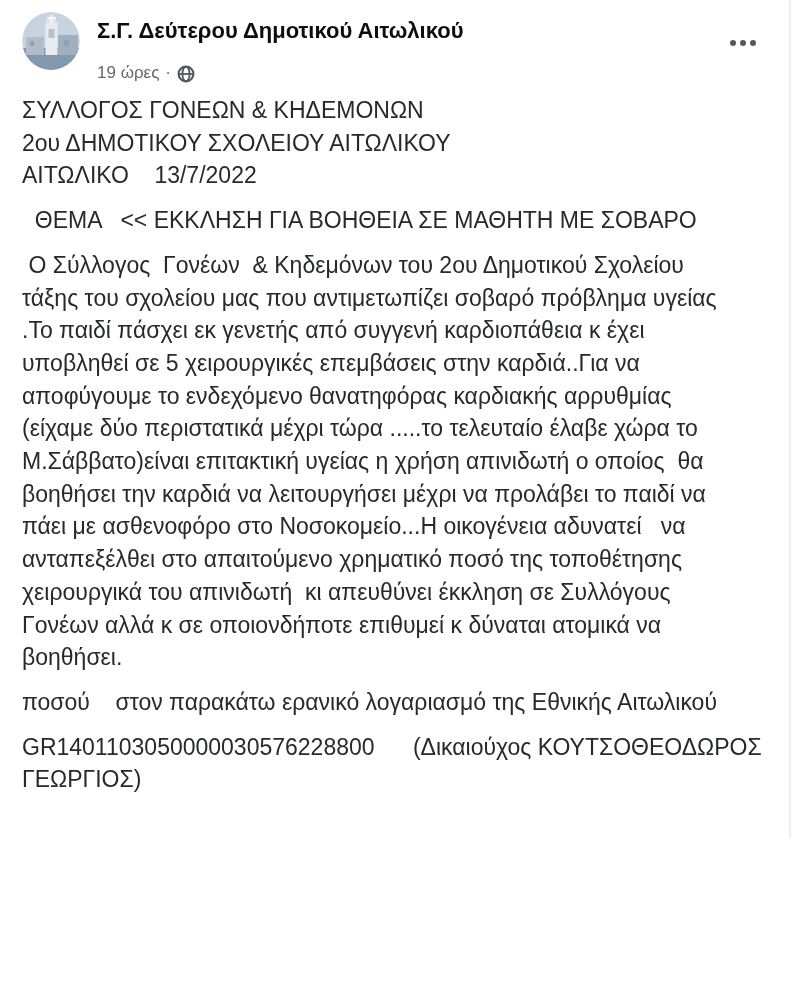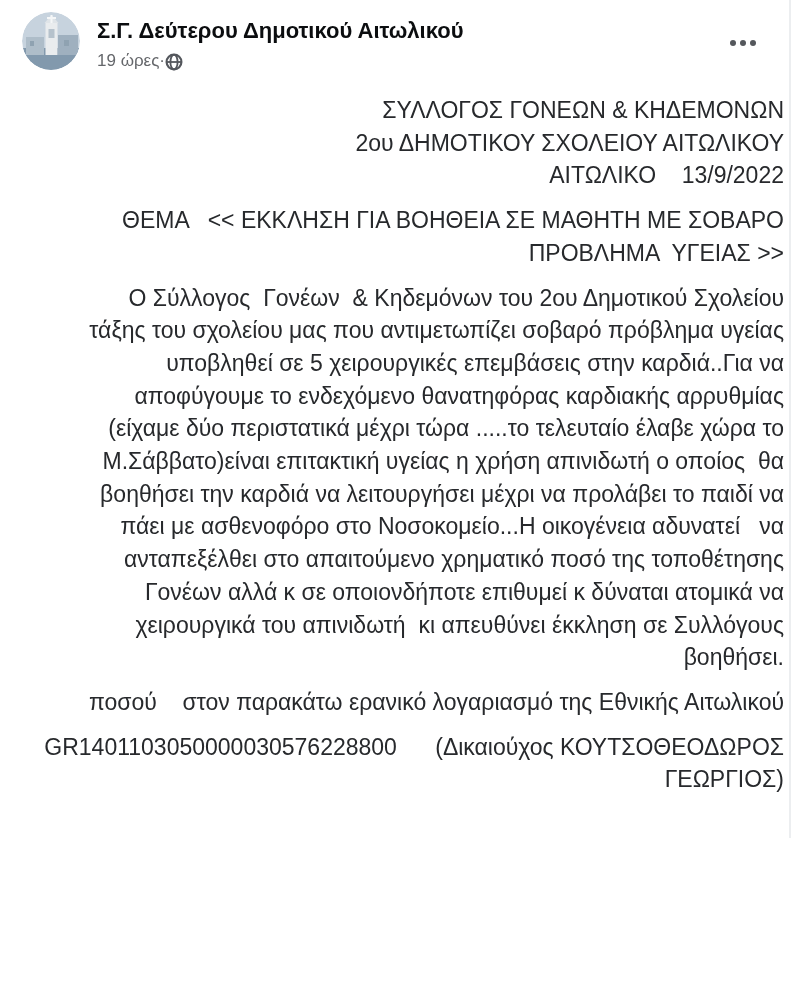--- a/index.html
+++ b/index.html
@@ -40,23 +40,24 @@
   }
   .page-name {
     font-size: 22px;
     font-weight: bold;
     color: #0b0d0f;
     line-height: 28px;
     cursor: pointer;
     white-space: nowrap;
   }
   .post-meta {
-    margin-top: 6px;
+    margin-top: 18px;
     display: flex;
     align-items: center;
+    gap: 6px;
     font-size: 17px;
     color: #65676b;
     line-height: 20px;
   }
   .globe-icon svg { display: block; width: 18px; height: 18px; margin-top: 1px; }
   .options-button {
     position: absolute;
     top: 32px;
     right: 38px;
     display: flex;
@@ -75,21 +76,20 @@
   .post-body {
     padding: 24px 16px 0 22px;
     font-size: 23px;
     color: #27292c;
   }
   .post-body p { margin: 0 0 12px 0; }
   .tline {
     white-space: pre;
     line-height: 32.7px;
     overflow: hidden;
-    text-align: right;
   }
   
   .watermark {
     position: absolute;
     color: #c6c8ca;
     white-space: nowrap;
     pointer-events: none;
   }
   .wm1 { left: 662px; top: 872px; font-size: 25px; }
   .wm2 { left: 659px; top: 906px; font-size: 23px; }
@@ -150,40 +150,40 @@
       <span class="dot"></span>
       <span class="dot"></span>
     </div>
   </div>
 
   <div class="post-body">
 
     <p>
       <span class="tline" style="display:block">ΣΥΛΛΟΓΟΣ ΓΟΝΕΩΝ &amp; ΚΗΔΕΜΟΝΩΝ</span>
       <span class="tline" style="display:block">2ου ΔΗΜΟΤΙΚΟΥ ΣΧΟΛΕΙΟΥ ΑΙΤΩΛΙΚΟΥ</span>
-      <span class="tline" style="display:block">ΑΙΤΩΛΙΚΟ    13/9/2022</span>
+      <span class="tline" style="display:block">ΑΙΤΩΛΙΚΟ    13/7/2022</span>
     </p>
 
     <p>
       <span class="tline" style="display:block">  ΘΕΜΑ   &lt;&lt; ΕΚΚΛΗΣΗ ΓΙΑ ΒΟΗΘΕΙΑ ΣΕ ΜΑΘΗΤΗ ΜΕ ΣΟΒΑΡΟ</span>
-      <span class="tline" style="display:block">ΠΡΟΒΛΗΜΑ  ΥΓΕΙΑΣ &gt;&gt;</span>
     </p>
 
     <p>
       <span class="tline" style="display:block"> Ο Σύλλογος  Γονέων  &amp; Κηδεμόνων του 2ου Δημοτικού Σχολείου</span>
       <span class="tline" style="display:block">τάξης του σχολείου μας που αντιμετωπίζει σοβαρό πρόβλημα υγείας</span>
+      <span class="tline" style="display:block">.Το παιδί πάσχει εκ γενετής από συγγενή καρδιοπάθεια κ έχει</span>
       <span class="tline" style="display:block">υποβληθεί σε 5 χειρουργικές επεμβάσεις στην καρδιά..Για να</span>
       <span class="tline" style="display:block">αποφύγουμε το ενδεχόμενο θανατηφόρας καρδιακής αρρυθμίας</span>
       <span class="tline" style="display:block">(είχαμε δύο περιστατικά μέχρι τώρα .....το τελευταίο έλαβε χώρα το</span>
       <span class="tline" style="display:block">Μ.Σάββατο)είναι επιτακτική υγείας η χρήση απινιδωτή ο οποίος  θα</span>
       <span class="tline" style="display:block">βοηθήσει την καρδιά να λειτουργήσει μέχρι να προλάβει το παιδί να</span>
       <span class="tline" style="display:block">πάει με ασθενοφόρο στο Νοσοκομείο...Η οικογένεια αδυνατεί   να</span>
       <span class="tline" style="display:block">ανταπεξέλθει στο απαιτούμενο χρηματικό ποσό της τοποθέτησης</span>
+      <span class="tline" style="display:block">χειρουργικά του απινιδωτή  κι απευθύνει έκκληση σε Συλλόγους</span>
       <span class="tline" style="display:block">Γονέων αλλά κ σε οποιονδήποτε επιθυμεί κ δύναται ατομικά να</span>
-      <span class="tline" style="display:block">χειρουργικά του απινιδωτή  κι απευθύνει έκκληση σε Συλλόγους</span>
       <span class="tline" style="display:block">βοηθήσει.</span>
     </p>
 
 
     <p>
       <span class="tline" style="display:block">ποσού    στον παρακάτω ερανικό λογαριασμό της Εθνικής Αιτωλικού</span>
     </p>
 
     <p>
       <span class="tline" style="display:block">GR1401103050000030576228800      (Δικαιούχος ΚΟΥΤΣΟΘΕΟΔΩΡΟΣ</span>

